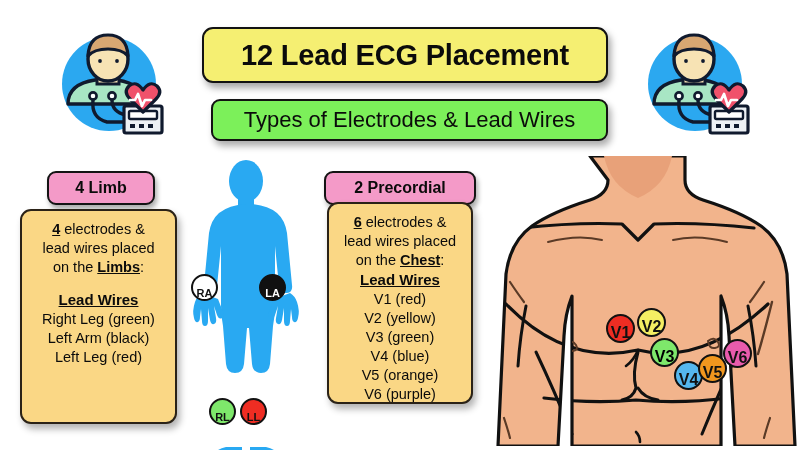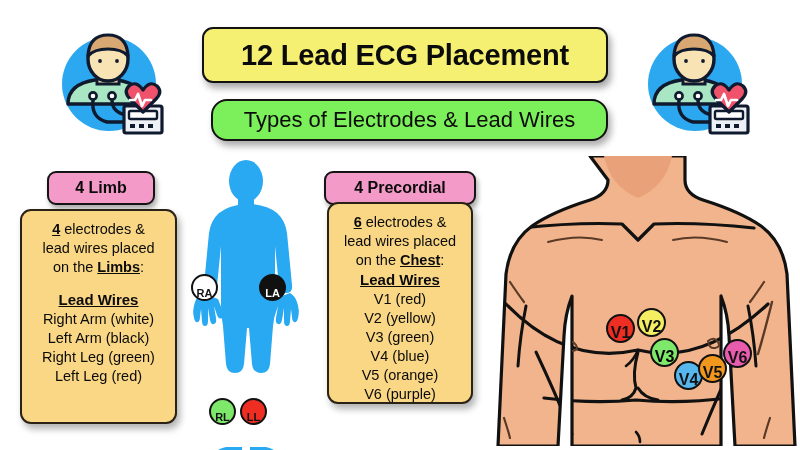--- a/index.html
+++ b/index.html
@@ -10,21 +10,21 @@
   
   .title-box{
     position:absolute;left:202px;top:16px;width:402px;height:52px;
     background:#F5EF72;border:2.5px solid #121212;border-radius:11px;
     display:flex;align-items:center;justify-content:center;
     box-shadow:3px 5px 7px rgba(0,0,0,.35);
   }
   .title-box span{font-size:29px;font-weight:bold;color:#0b0b0b;letter-spacing:-.2px;}
   .subtitle-box{
     position:absolute;left:211px;top:88px;width:393px;height:38px;
-    background:#7CF05A;border:2.5px solid #121212;border-radius:16px;
+    background:#7CF05A;border:2.5px solid #121212;border-radius:9px;
     display:flex;align-items:center;justify-content:center;
     box-shadow:3px 5px 7px rgba(0,0,0,.33);
   }
   .subtitle-box span{font-size:22px;color:#0b0b0b;}
 
   
   .badge{
     position:absolute;background:#F49AC8;border:2.2px solid #141414;
     border-radius:9px;display:flex;align-items:center;justify-content:center;
     box-shadow:2px 4px 5px rgba(0,0,0,.33);
@@ -130,36 +130,35 @@
     <span>12 Lead ECG Placement</span>
   </div>
   <div class="subtitle-box">
     <span>Types of Electrodes &amp; Lead Wires</span>
   </div>
 
   <div class="badge" id="badge-limb">
     <span>4 Limb</span>
   </div>
   <div class="badge" id="badge-prec">
-    <span>4 Precordial</span>
+    <span>2 Precordial</span>
   </div>
 
   <div class="card" id="card-limb">
     <div class="line">
       <span class="em">4</span> electrodes &amp;
     </div>
     <div class="line">lead wires placed</div>
     <div class="line">
       on the <span class="em">Limbs</span>:
     </div>
     <div class="gap"></div>
     <div class="hdr">Lead Wires</div>
-    <div class="line">Right Arm (white)</div>
+    <div class="line">Right Leg (green)</div>
     <div class="line">Left Arm (black)</div>
-    <div class="line">Right Leg (green)</div>
     <div class="line">Left Leg (red)</div>
   </div>
 
   <div class="card" id="card-prec">
     <div class="line">
       <span class="em">6</span> electrodes &amp;
     </div>
     <div class="line">lead wires placed</div>
     <div class="line">
       on the <span class="em">Chest</span>:

